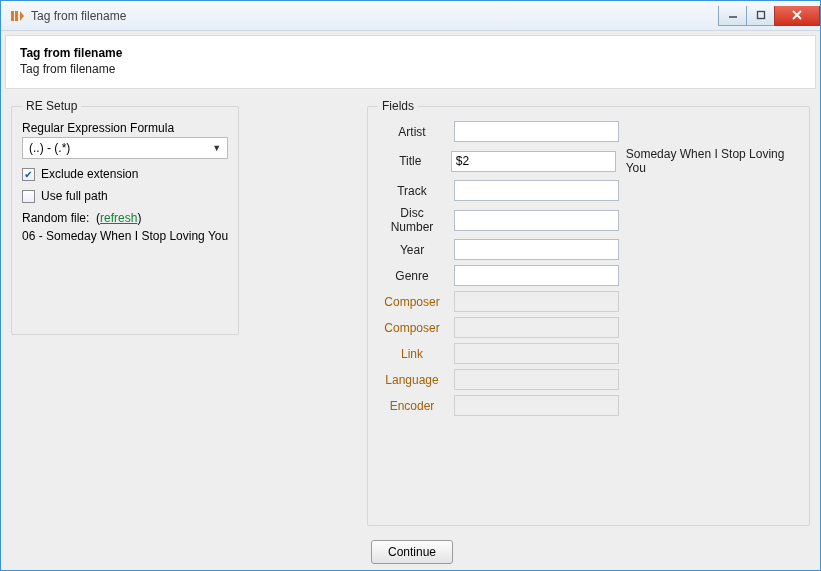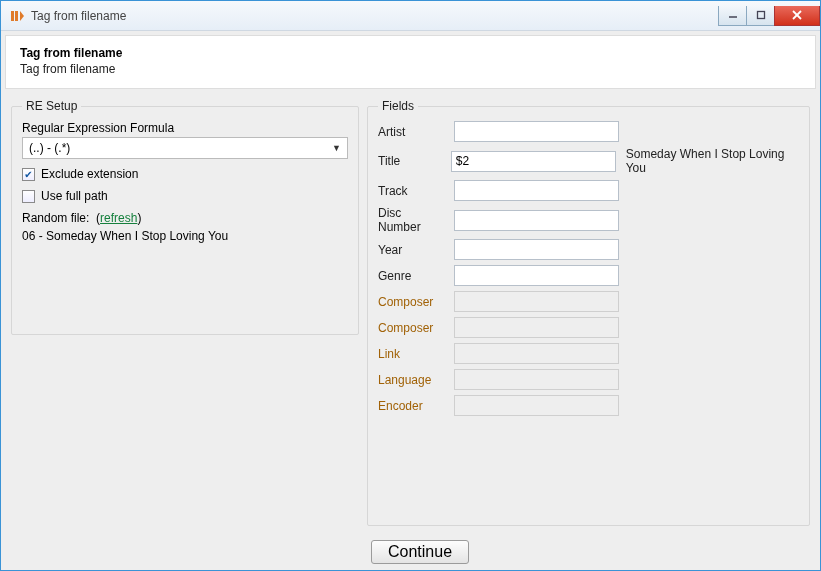--- a/index.html
+++ b/index.html
@@ -67,21 +67,21 @@
 
   .content {
     flex: 1;
     display: flex;
     gap: 8px;
     padding: 10px 10px 10px 10px;
   }
   .left-col {
     width: 348px;
     display: flex;
-    flex-direction: column;
+    flex-direction: row;
     gap: 8px;
   }
   .right-col {
     flex: 1;
     display: flex;
     flex-direction: column;
   }
 
   fieldset.group {
     border: 1px solid #d6d6d6;
@@ -138,21 +138,21 @@
   .match-row .mv { display: inline-block; margin-left: 6px; }
 
   .fields-group { flex: 1; padding-bottom: 10px; }
   .field-row {
     display: flex;
     align-items: center;
     margin-bottom: 5px;
   }
   .field-label {
     width: 76px;
-    text-align: left;
+    text-align: center;
     padding-right: 8px;
     color: #222;
   }
   .field-label.disabled { color: #a16207; }
   .field-input {
     width: 165px;
     height: 21px;
     background: #fff;
     border: 1px solid #b7c0ca;
     padding: 0 4px;
@@ -172,21 +172,21 @@
   .footer {
     padding: 4px 10px 6px 370px;
   }
   .btn {
     height: 24px;
     padding: 0 16px;
     border: 1px solid #9b9b9b;
     background: linear-gradient(#fdfdfd, #e4e4e4);
     border-radius: 3px;
     font-family: inherit;
-    font-size: 16px;
+    font-size: 12px;
     cursor: pointer;
   }
 </style>
 </head>
 <body>
 
 <div class="window">
 
   <div class="titlebar">
     <span class="app-icon">

